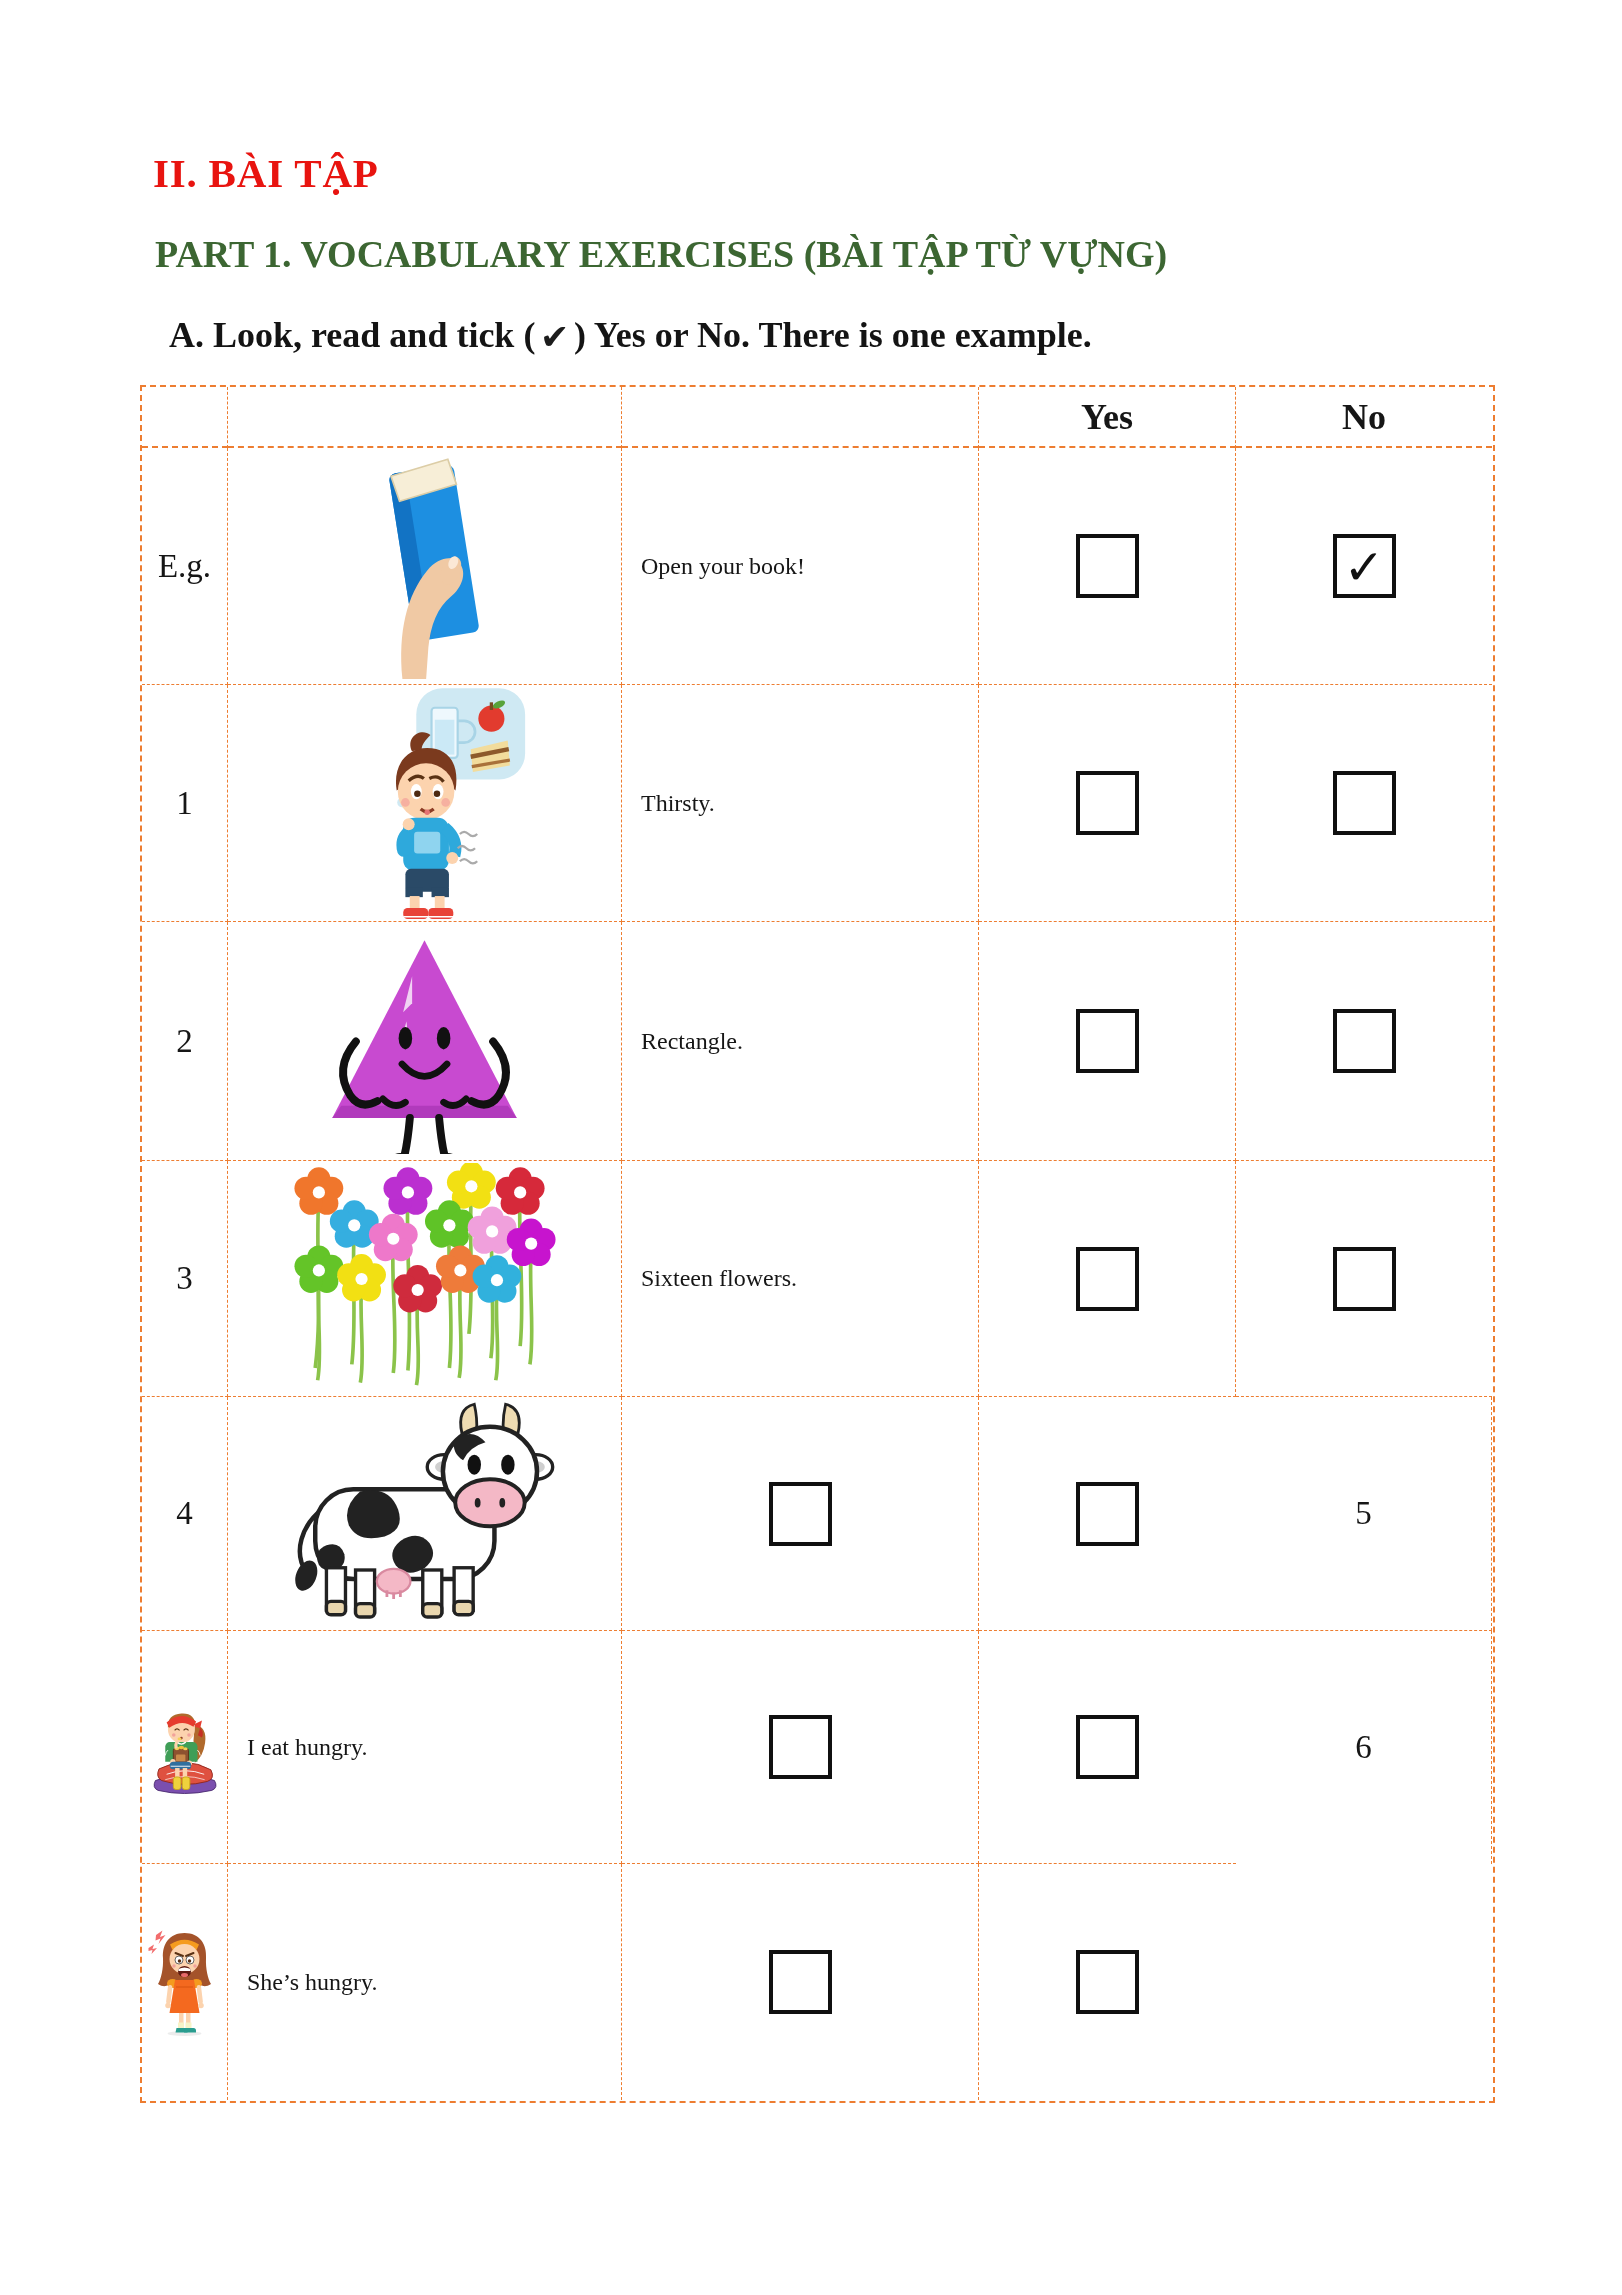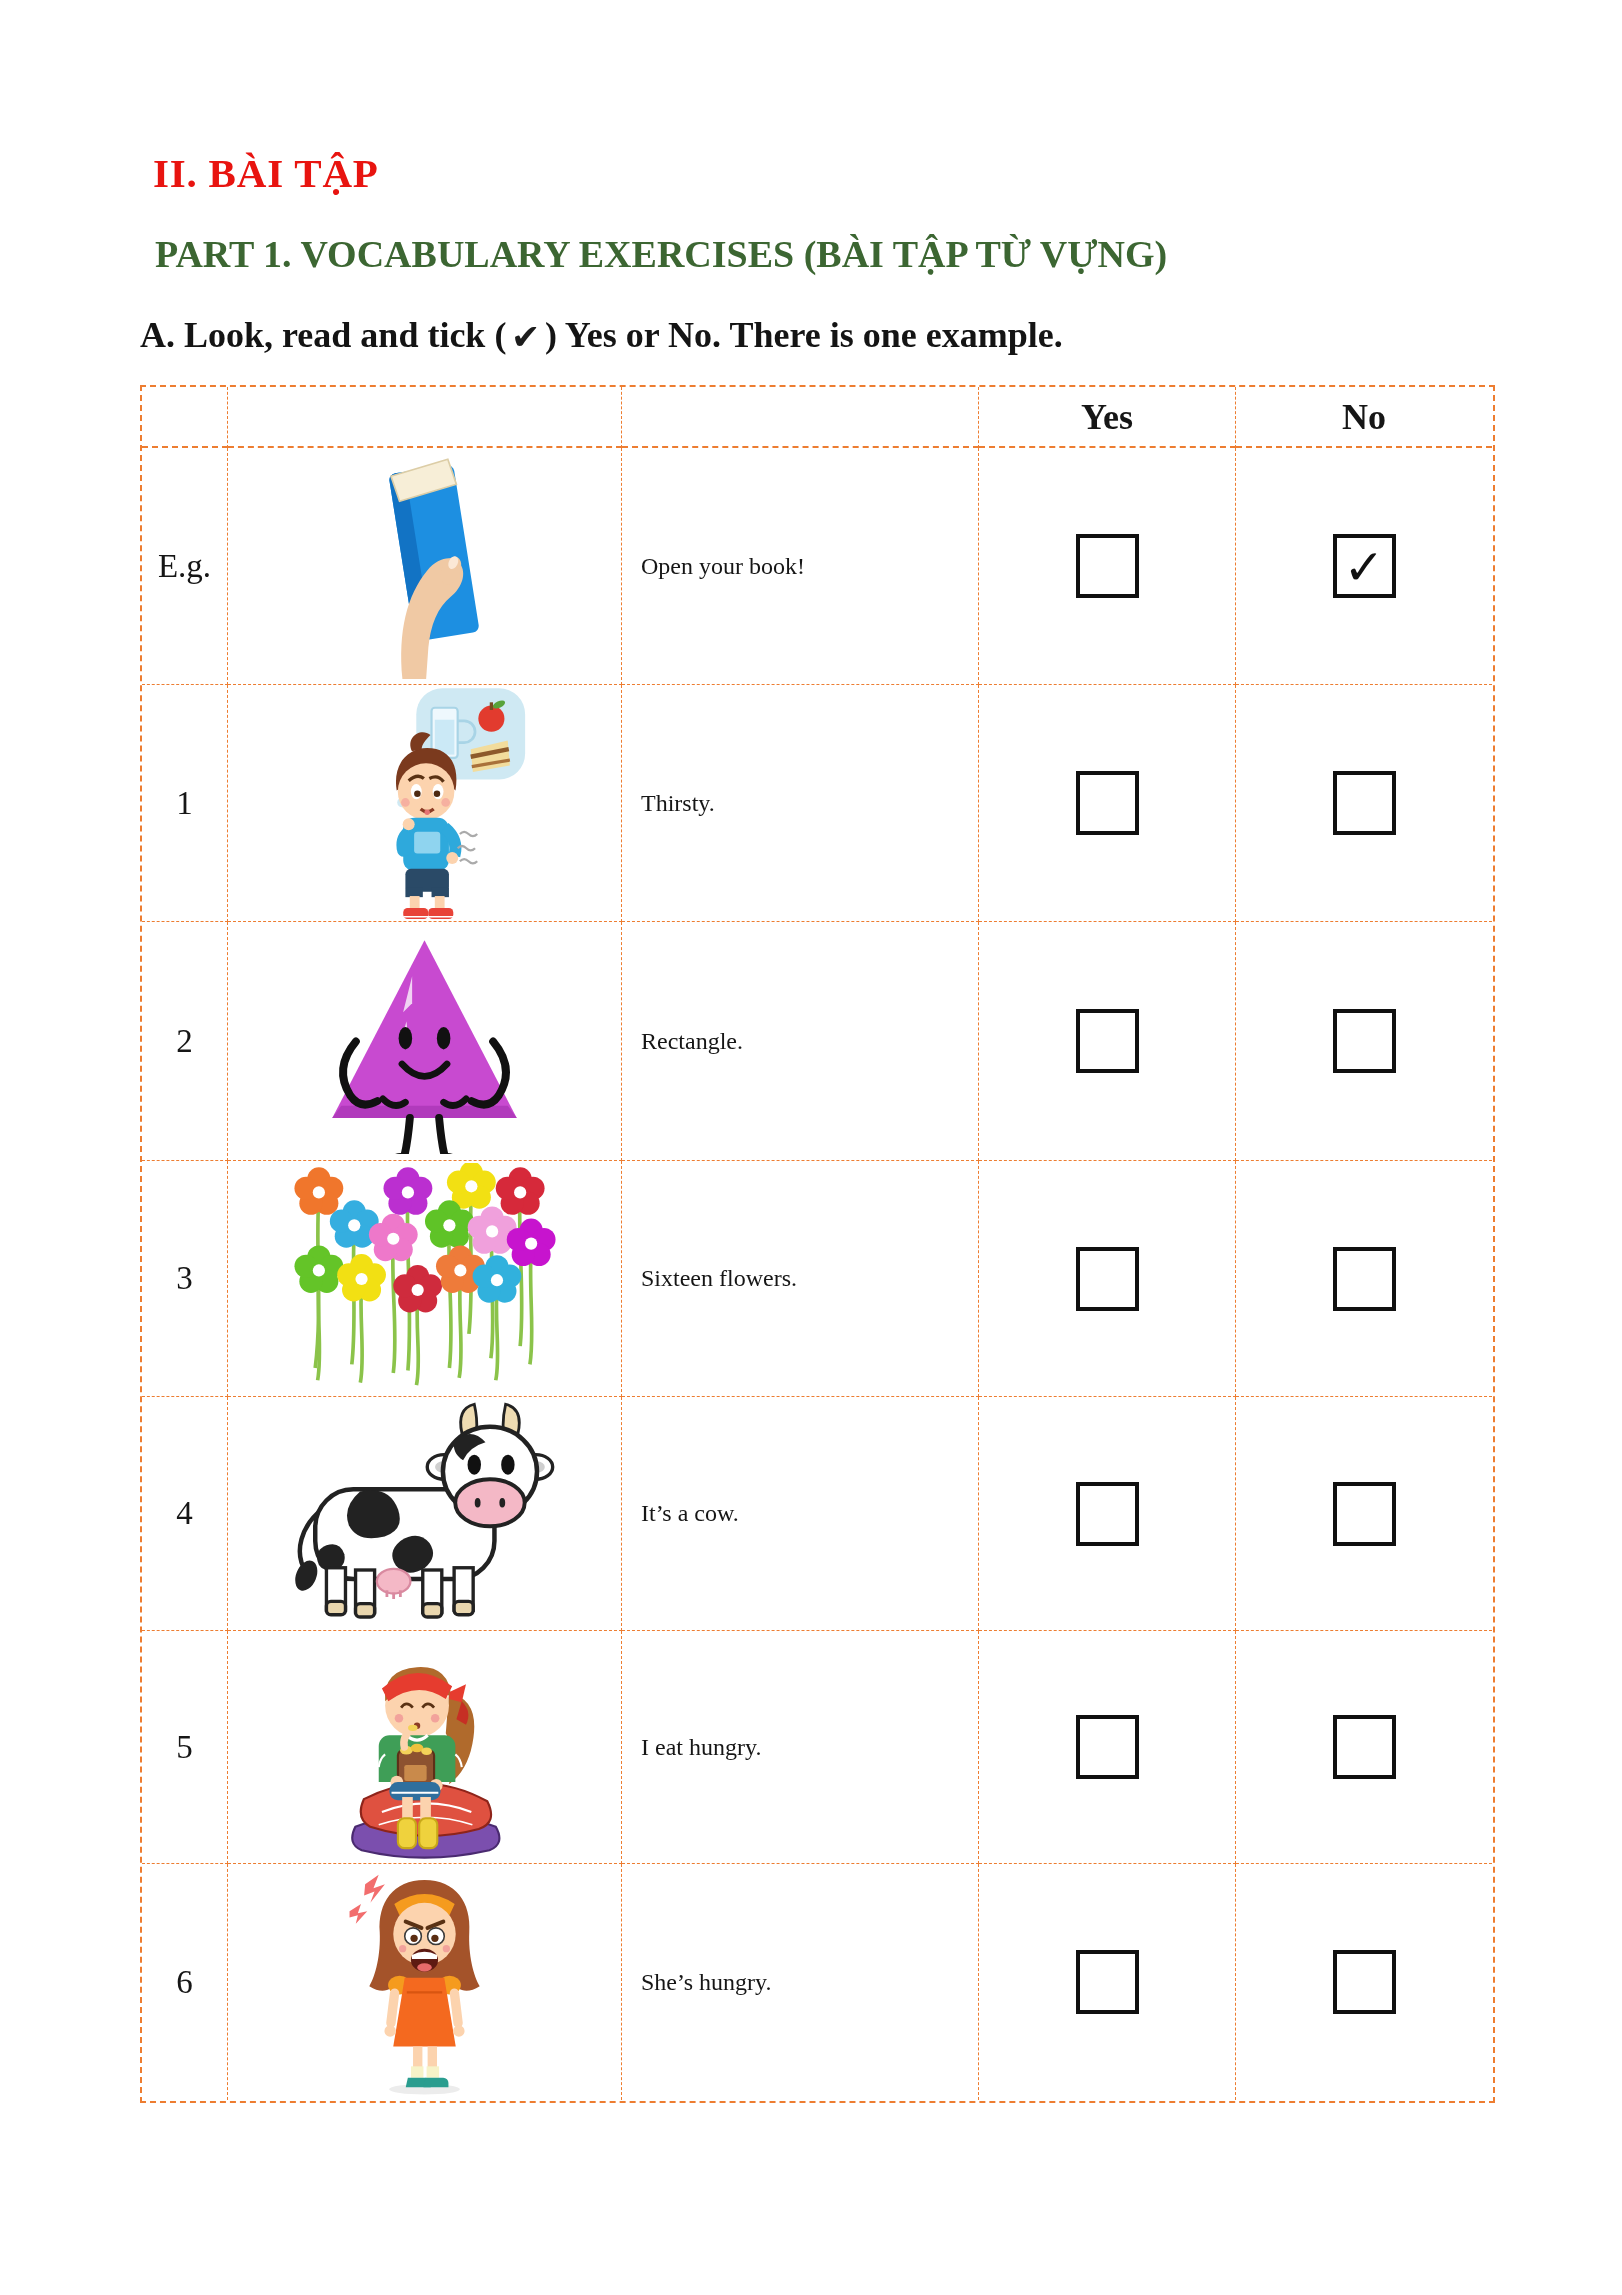--- a/index.html
+++ b/index.html
@@ -8,21 +8,21 @@
     background: #ffffff;
     font-family: "Liberation Serif", "DejaVu Serif", serif;
     color: #161616;
     position: relative;
   }
   .abs { position: absolute; }
 
   
   .title-red   { left: 153px; top: 149px; font-size: 41px; font-weight: bold; color: #e81410; letter-spacing: 0.8px; }
   .title-green { left: 155px; top: 232px; font-size: 38px; font-weight: bold; color: #3c6632; }
-  .instruction { left: 140px; top: 314px; font-size: 36px; font-weight: bold; color: #141414; }
+  .instruction { left: 169px; top: 314px; font-size: 36px; font-weight: bold; color: #141414; }
   .chk-glyph   { font-family: "DejaVu Sans", sans-serif; font-size: 35px; color: #1c1c1c; margin: 0 4.7px; position: relative; top: 1.6px; }
 
   
   .tbl {
     left: 140px; top: 385px;
     width: 1355px; height: 1718px;
     border: 2.4px dashed #ED7D31;
     display: grid;
     grid-template-columns: 86px 394px 357px 257px 256px;
     grid-template-rows: 61px 237px 237px 239px 236px 234px 233px 236px;
@@ -346,21 +346,20 @@
           <ellipse cx="250" cy="58" rx="7" ry="5" fill="#cfcfcf"></ellipse>
         <ellipse cx="208" cy="62" rx="42" ry="40" fill="#fff" stroke="#222" stroke-width="4"></ellipse>
         <path d="M176 34 q16 -12 28 2 q-14 4 -20 16 q-10 -6 -8 -18 Z" fill="#222"></path>
         <ellipse cx="194" cy="56" rx="6" ry="9" fill="#111"></ellipse>
           <ellipse cx="224" cy="56" rx="6" ry="9" fill="#111"></ellipse>
         <ellipse cx="208" cy="90" rx="31" ry="21" fill="#f4b8c6" stroke="#222" stroke-width="3.5"></ellipse>
         <ellipse cx="197" cy="90" rx="2.6" ry="4.2" fill="#222"></ellipse>
           <ellipse cx="219" cy="90" rx="2.6" ry="4.2" fill="#222"></ellipse>
       </svg>
     </div>
-    <div class="cell c-text">It’s a cow.</div>
     <div class="cell">
         <span class="box"></span>
       </div>
     <div class="cell c-no">
         <span class="box"></span>
       </div>
 
     <div class="cell c-label">5</div>
     <div class="cell">
       <svg width="203" height="232" viewBox="0 0 190 218">

